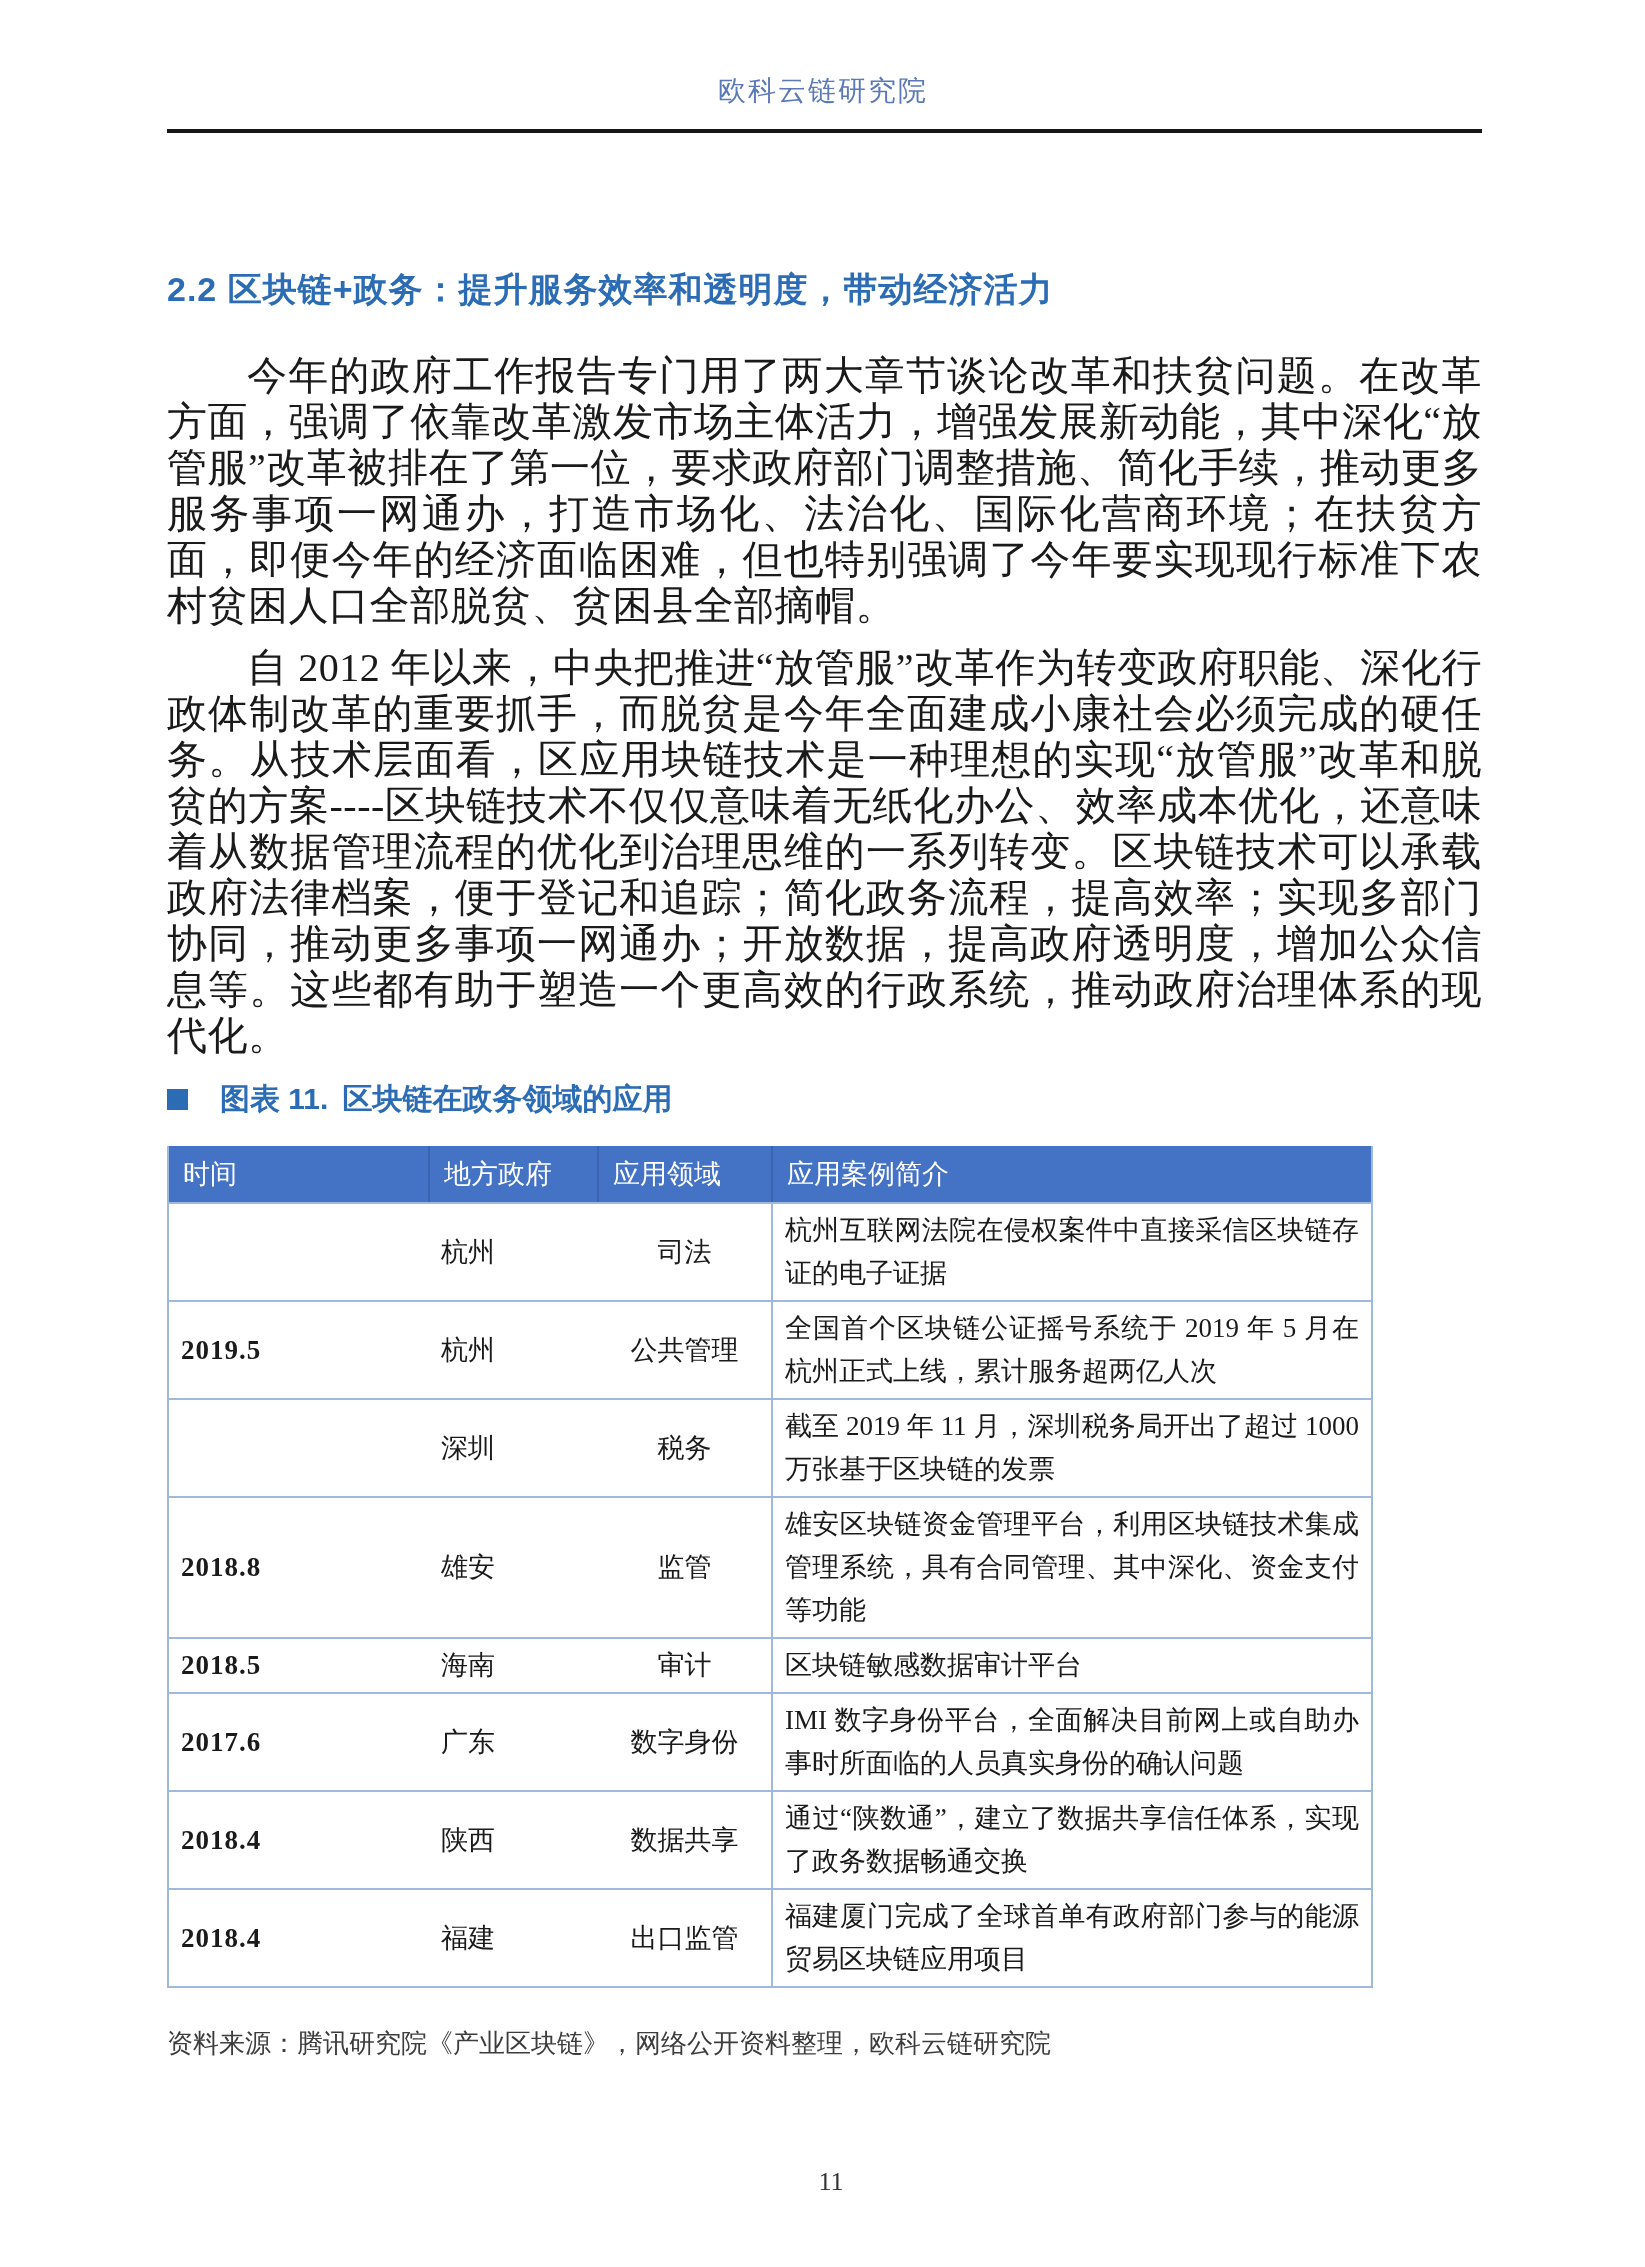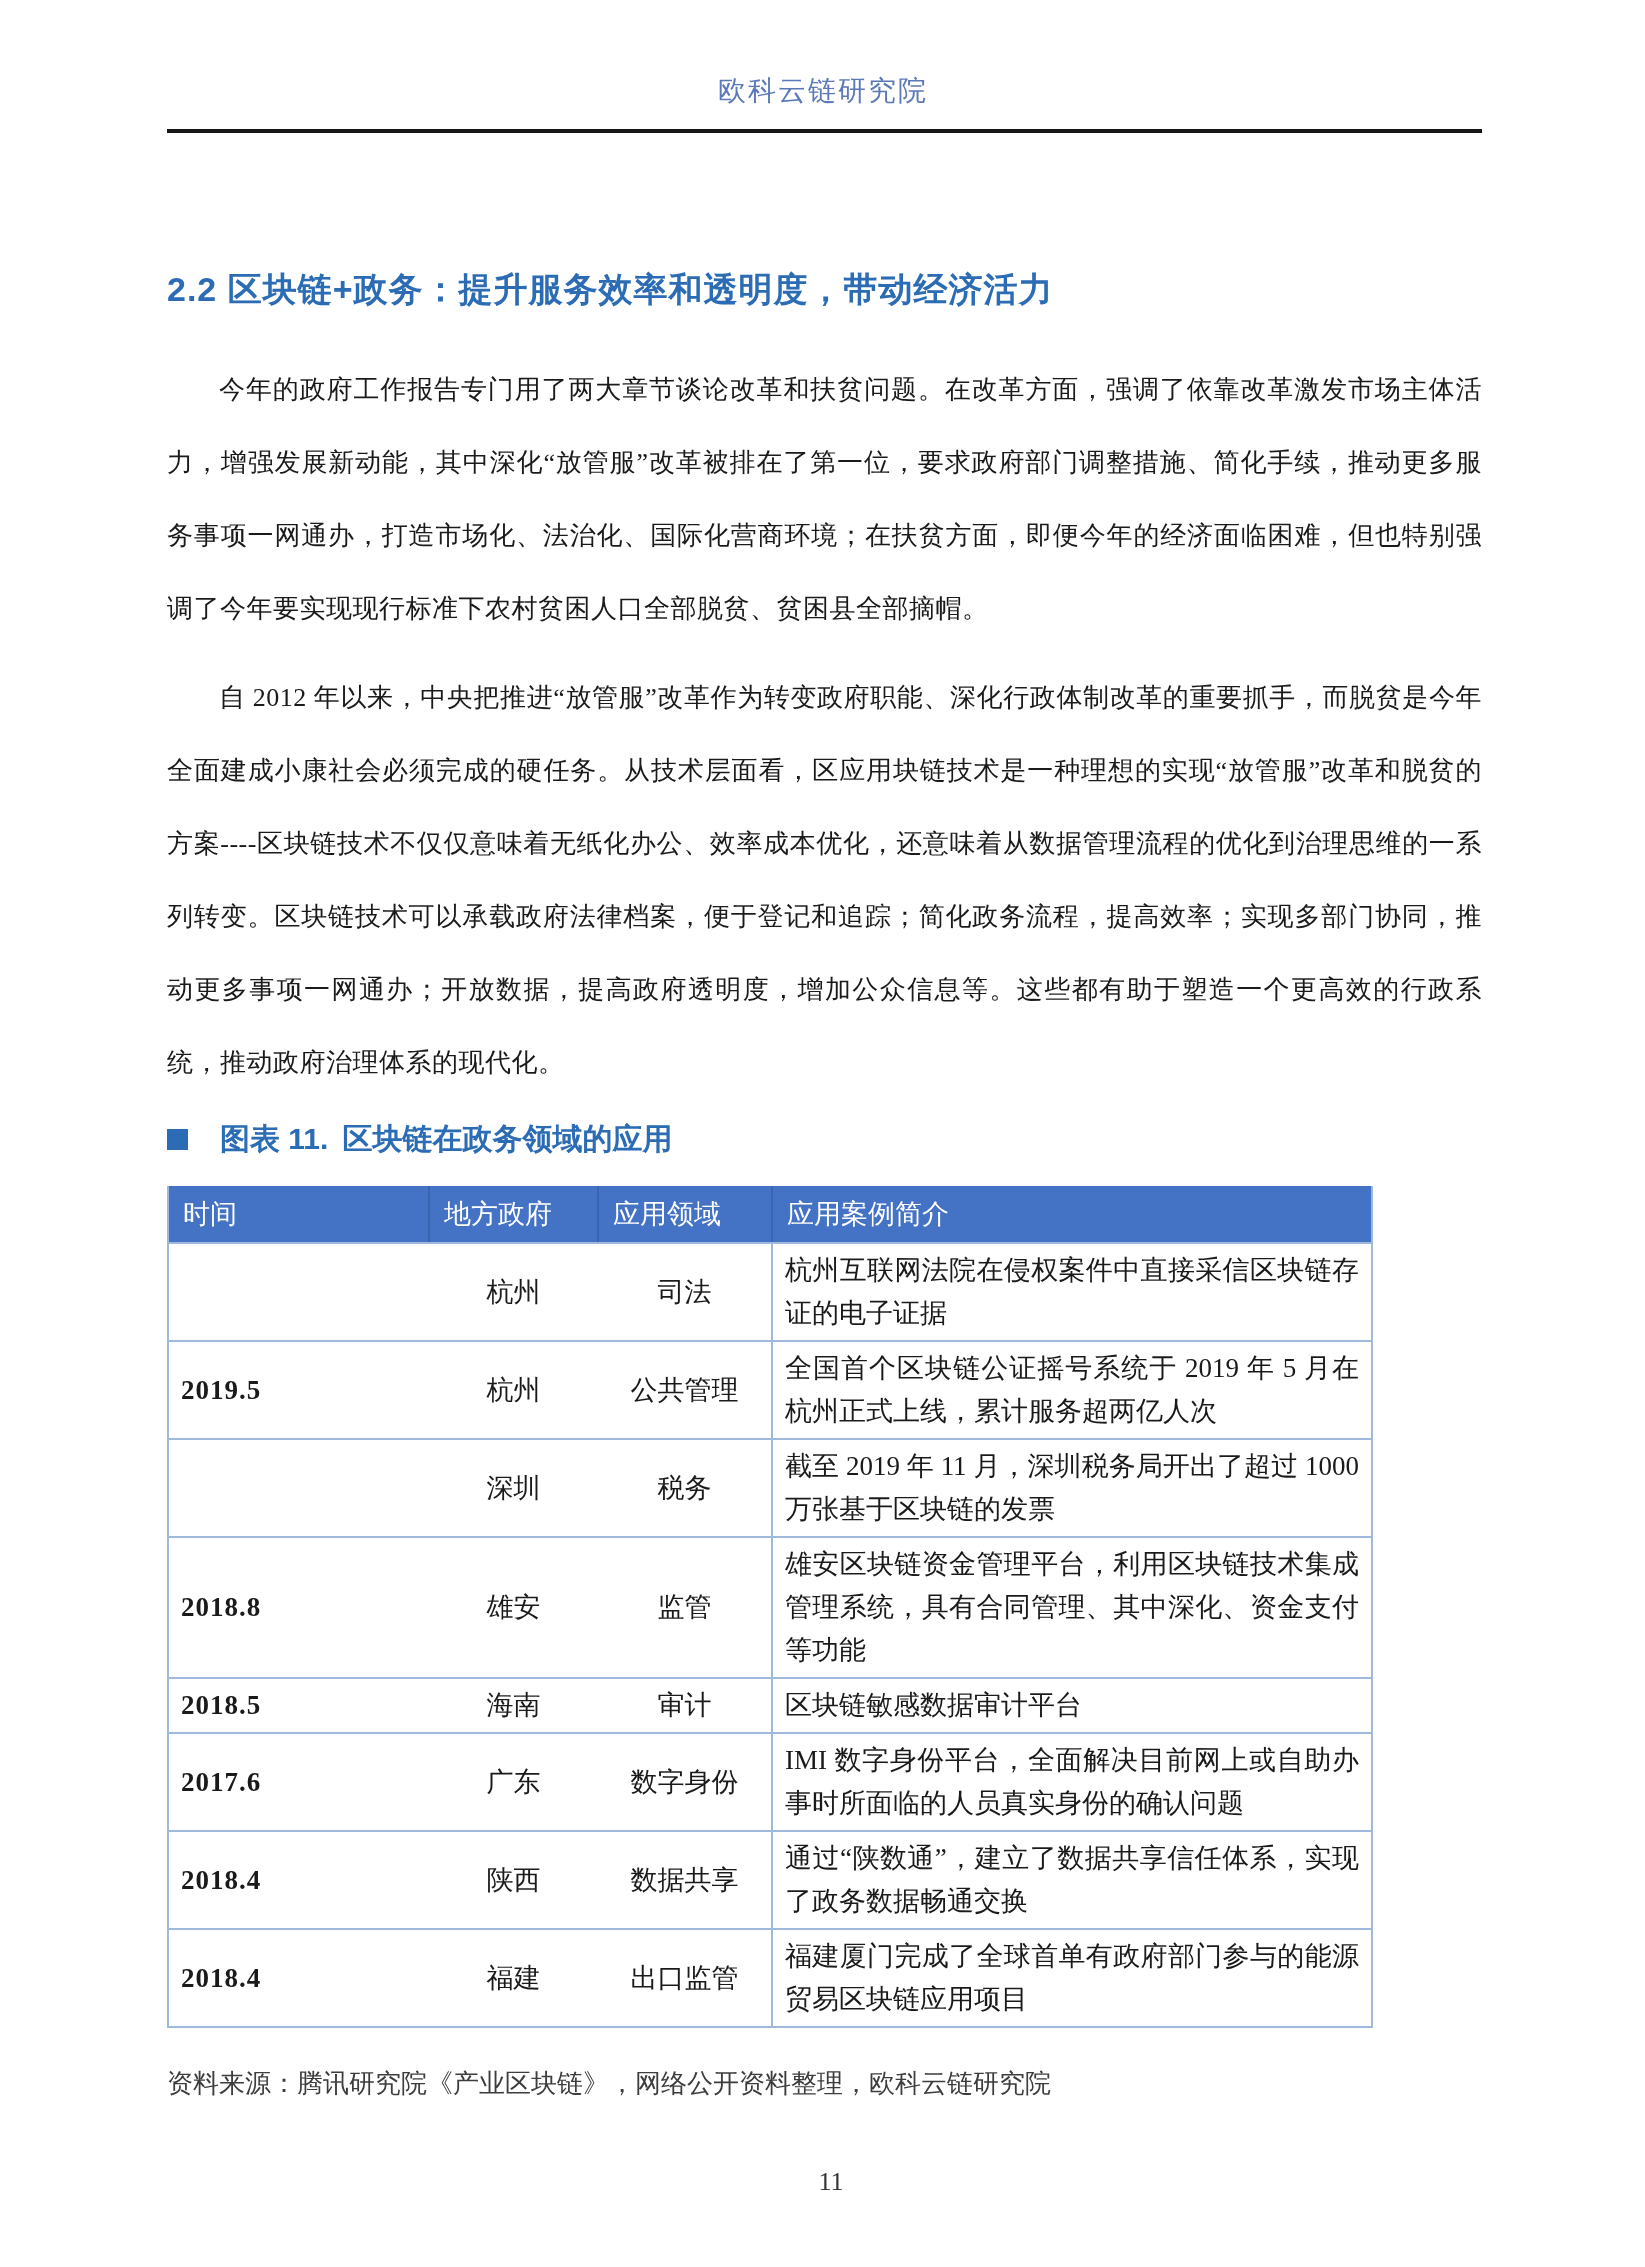--- a/index.html
+++ b/index.html
@@ -47,22 +47,22 @@
     font-family: "Liberation Sans", sans-serif;
     font-weight: bold;
     font-size: 34px;
     color: #2b6cb5;
     letter-spacing: 1px;
     margin-bottom: 40px;
     white-space: nowrap;
   }
 
   .para {
-    font-size: 26px;
-    line-height: 73px;
+    font-size: 40px;
+    line-height: 46px;
     text-align: justify;
     text-indent: 2em;
     letter-spacing: 0.5px;
     margin-bottom: 16px;
   }
 
   .figure-caption {
     margin-top: 20px;
     margin-bottom: 26px;
     display: flex;
@@ -115,21 +115,21 @@
     border-top: 2px solid #9fb9dc;
   }
   .gov-table tr:first-child td { border-top: none; }
   .gov-table tr:last-child td { border-bottom: 2px solid #9fb9dc; }
   .gov-table td.c-time {
     text-align: left;
     font-weight: 600;
     letter-spacing: 1px;
     border-left: 2px solid #9fb9dc;
   }
-  .gov-table td.c-gov   { text-align: center; margin-top: 8px; }
+  .gov-table td.c-gov   { text-align: left; margin-top: 8px; }
   .gov-table td.c-field { text-align: center; }
   .gov-table td.c-desc  {
     text-align: justify;
     border-left: 2px solid #9fb9dc;
     border-right: 2px solid #9fb9dc;
   }
 
   .source-note {
     margin-top: 38px;
     font-size: 26px;

